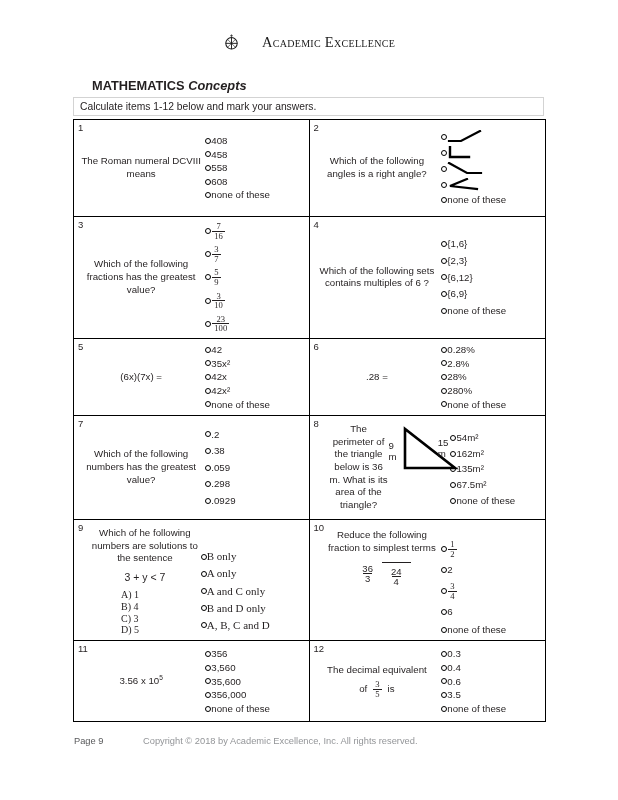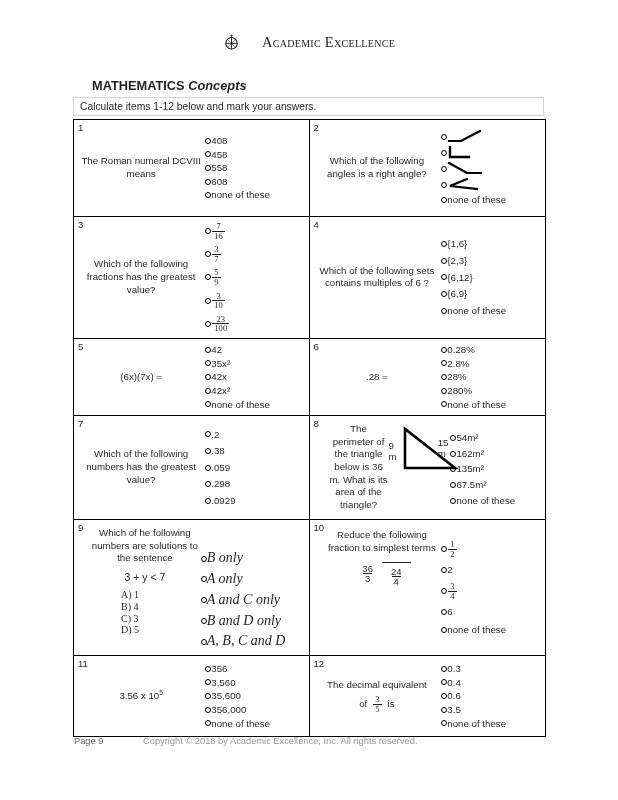--- a/index.html
+++ b/index.html
@@ -67,21 +67,21 @@
   }
   .opt{
     display:flex;align-items:center;
     font-size:9.7px;line-height:1.2;color:#231f20;
     padding:1px 0;
   }
   .bullet{
     flex:0 0 auto;width:6px;height:6px;border-radius:50%;
     border:1.4px solid #000;box-sizing:border-box;display:inline-block;
   }
-  .opt-serif{font-family:"Liberation Serif",serif;font-size:14px;font-style:italic;}
+  .opt-serif{font-family:"Liberation Serif",serif;font-size:11px;}
 
   
   .frac{
     display:inline-flex;flex-direction:column;align-items:center;
     font-family:"Liberation Serif",serif;line-height:1;vertical-align:middle;
     margin:0 1px;
   }
   .frac .num{font-size:8.6px;padding:0 2px;}
   .frac .den{font-size:8.6px;padding:0 2px;border-top:1px solid #231f20;}
   .frac.mid .num,.frac.mid .den{font-size:9.5px;}

